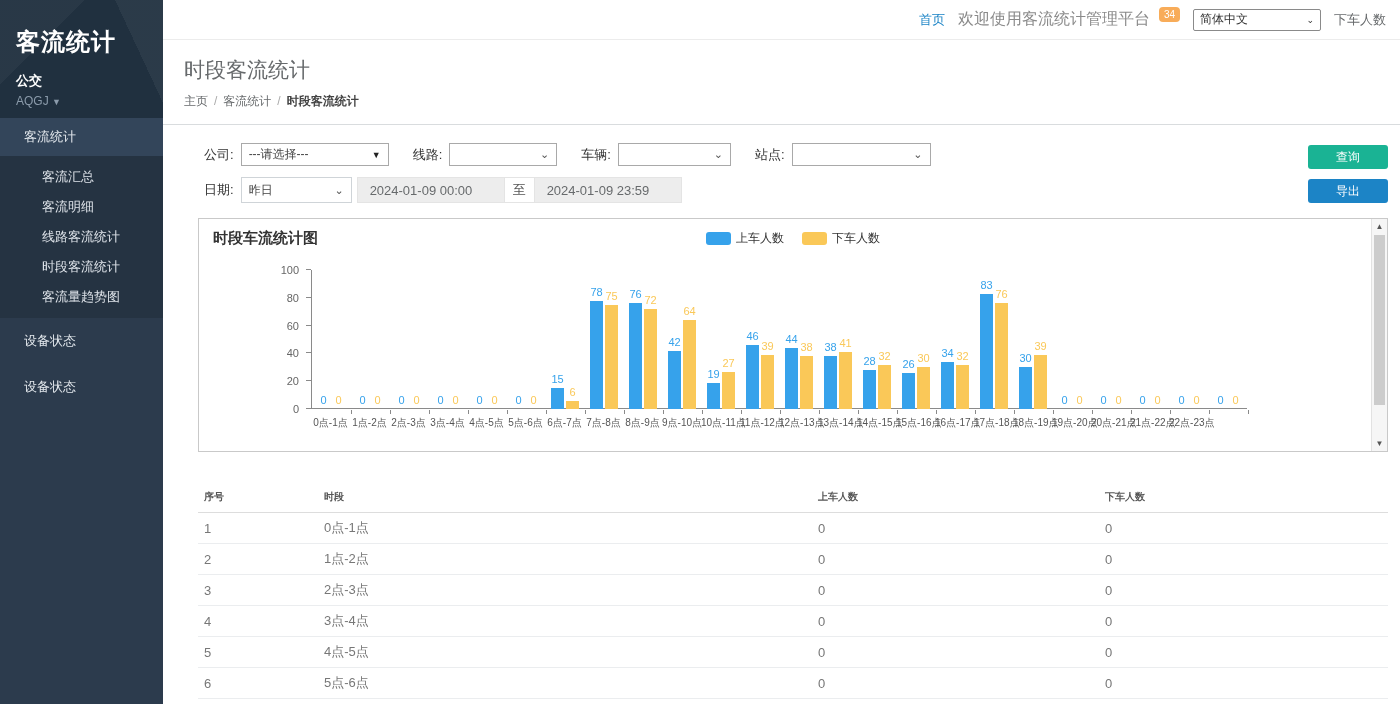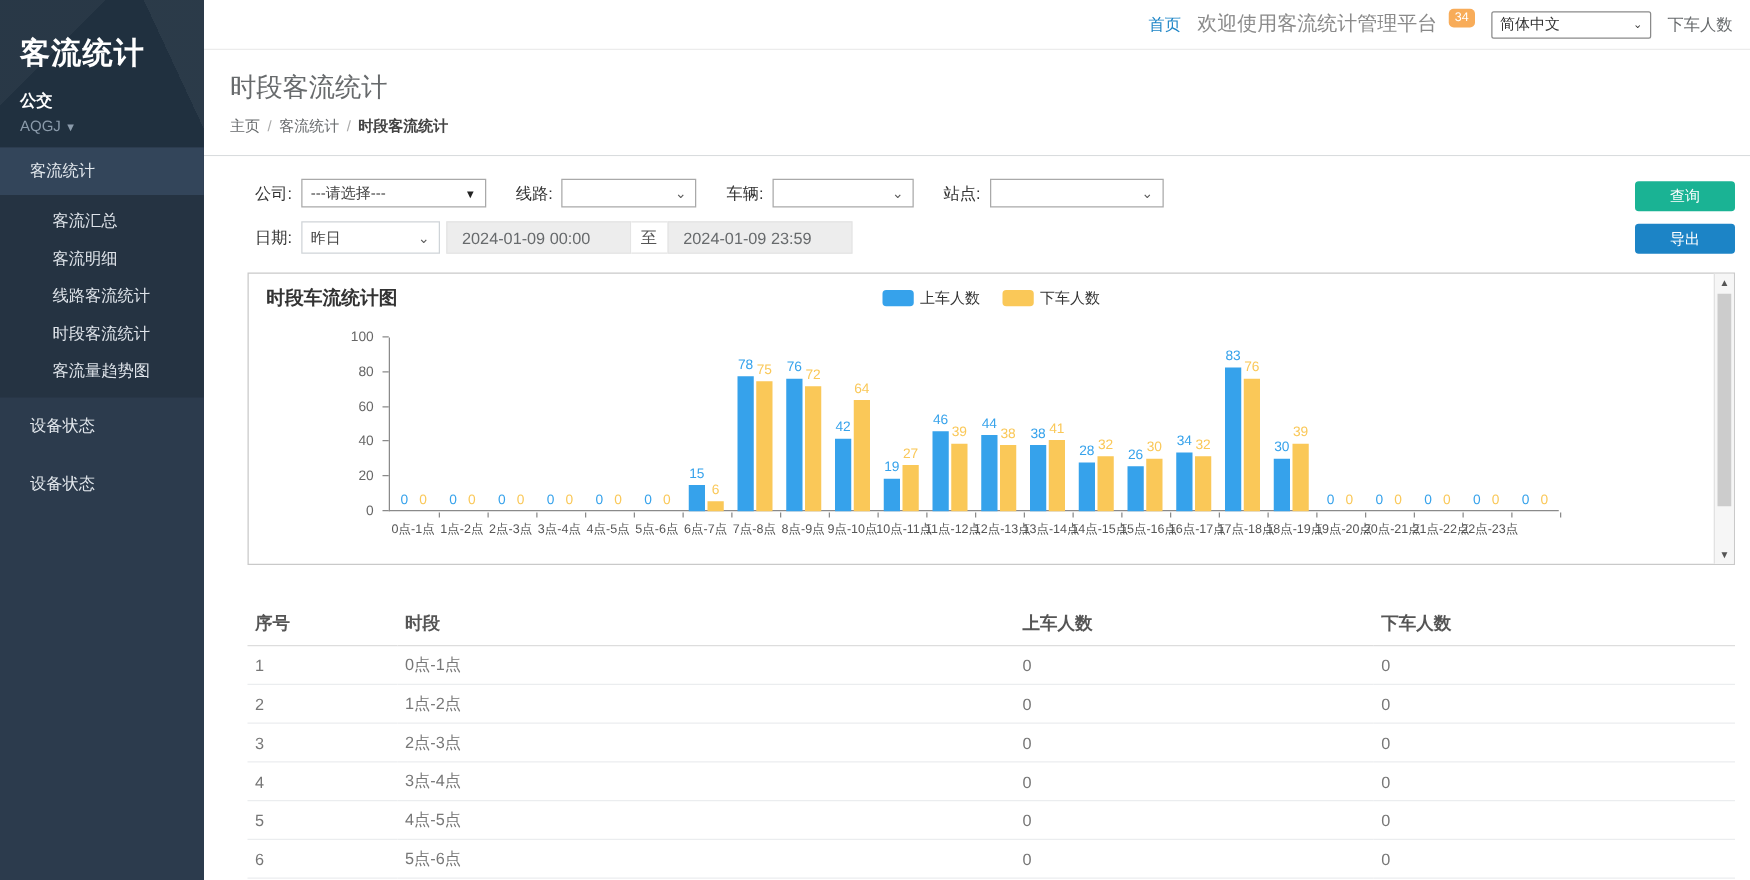--- a/index.html
+++ b/index.html
@@ -72,21 +72,21 @@
   .x-labels { position:absolute; left:112px; top:197px; width:960px; display:flex; }
   .x-label { flex:0 0 39px; width:39px; text-align:center; font-size:10px; color:#555; white-space:nowrap; }
   .x-label:last-child { visibility:hidden; }
   .vscroll { position:absolute; right:0; top:0; bottom:0; width:16px; background:#f6f6f6; border-left:1px solid #e2e2e2; }
   .vscroll .arr { position:absolute; left:0; width:15px; height:15px; text-align:center; font-size:8px; color:#555; line-height:15px; cursor:pointer; }
   .vscroll .arr.up { top:0; } .vscroll .arr.down { bottom:0; }
   .vscroll .thumb { position:absolute; left:2px; right:2px; top:16px; bottom:46px; background:#ccc; cursor:pointer; }
 
   
   .data-table { margin-top:30px; width:1190px; border-collapse:collapse; table-layout:fixed; }
-  .data-table th { text-align:left; font-size:14px; color:#555; font-weight:bold; padding:8px 6px; border-bottom:1px solid #ddd; }
+  .data-table th { text-align:left; font-size:10px; color:#555; font-weight:bold; padding:8px 6px; border-bottom:1px solid #ddd; }
   .data-table td { font-size:13px; color:#777; padding:6px 6px; border-bottom:1px solid #ebedef; height:14px; }
   .col-idx{ width:120px; } .col-period{ width:494px; } .col-on{ width:287px; } .col-off{ width:auto; }
 </style>
 </head>
 <body>
 
 <div class="sidebar">
   <div class="logo-area">
     <div class="logo-title">客流统计</div>
     <div class="logo-org">公交</div>

